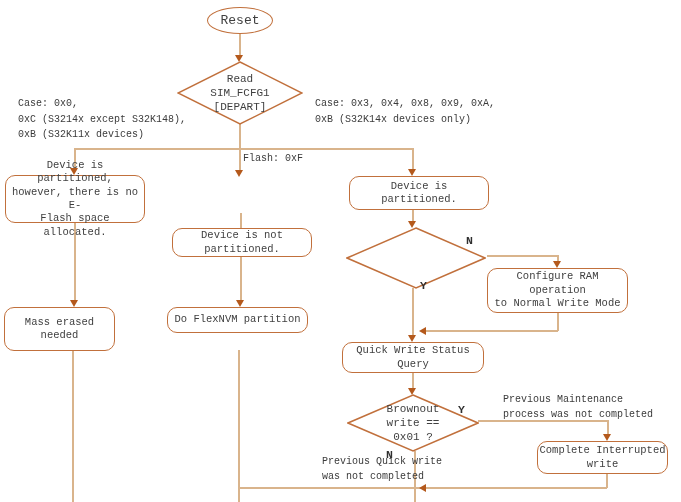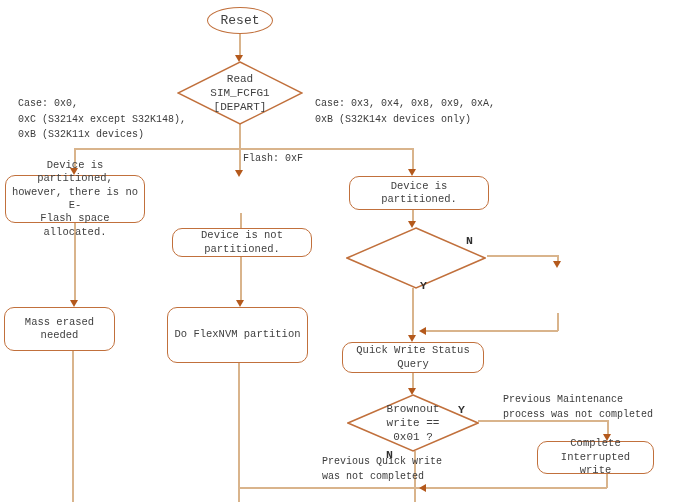--- a/index.html
+++ b/index.html
@@ -61,36 +61,38 @@
 SIM_FCFG1
 [DEPART]</div>
 
   <div class="box" style="left:5px;top:175px;width:140px;height:48px;">Device is partitioned,
 however, there is no E-
 Flash space allocated.</div>
   <div class="box" style="left:172px;top:181px;width:140px;height:29px;margin-top:47px;">Device is not partitioned.</div>
   <div class="box" style="left:343px;top:176px;width:140px;height:34px;margin-left:6px;">Device is partitioned.</div>
 
   <div class="box" style="left:4px;top:307px;width:111px;height:44px;">Mass erased needed</div>
-  <div class="box" style="left:167px;top:307px;width:141px;height:56px;">Do FlexNVM partition</div>
+  <div class="box" style="left:167px;top:307px;width:141px;height:26px;">Do FlexNVM partition</div>
 
   <svg class="dia" style="left:346px;top:227px;" width="140" height="62">
     <polygon points="70,1 139,31 70,61 1,31" fill="#ffffff" stroke="#c1703c" stroke-width="1.5"></polygon>
   </svg>
 
+  <div class="box" style="left:487px;top:268px;width:141px;height:45px;">Configure RAM operation
+to Normal Write Mode</div>
   <div class="box" style="left:342px;top:342px;width:142px;height:31px;">Quick Write Status Query</div>
 
   <svg class="dia" style="left:347px;top:394px;" width="132" height="58">
     <polygon points="66,1 131,29 66,57 1,29" fill="#ffffff" stroke="#c1703c" stroke-width="1.5"></polygon>
   </svg>
   <div class="dia-label" style="left:347px;top:394px;width:132px;height:58px;">Brownout
 write ==
 0x01 ?</div>
 
-  <div class="box" style="left:537px;top:441px;width:117px;height:33px;">Complete Interrupted
+  <div class="box" style="left:537px;top:441px;width:131px;height:33px;">Complete Interrupted
 write</div>
 
   <div class="arr down" style="left:235px;top:55px;"></div>
   <div class="arr down" style="left:235px;top:170px;"></div>
   <div class="arr down" style="left:70px;top:168px;"></div>
   <div class="arr down" style="left:408px;top:169px;"></div>
   <div class="arr down" style="left:70px;top:300px;"></div>
   <div class="arr down" style="left:236px;top:300px;"></div>
   <div class="arr down" style="left:408px;top:221px;"></div>
   <div class="arr down" style="left:553px;top:261px;"></div>

